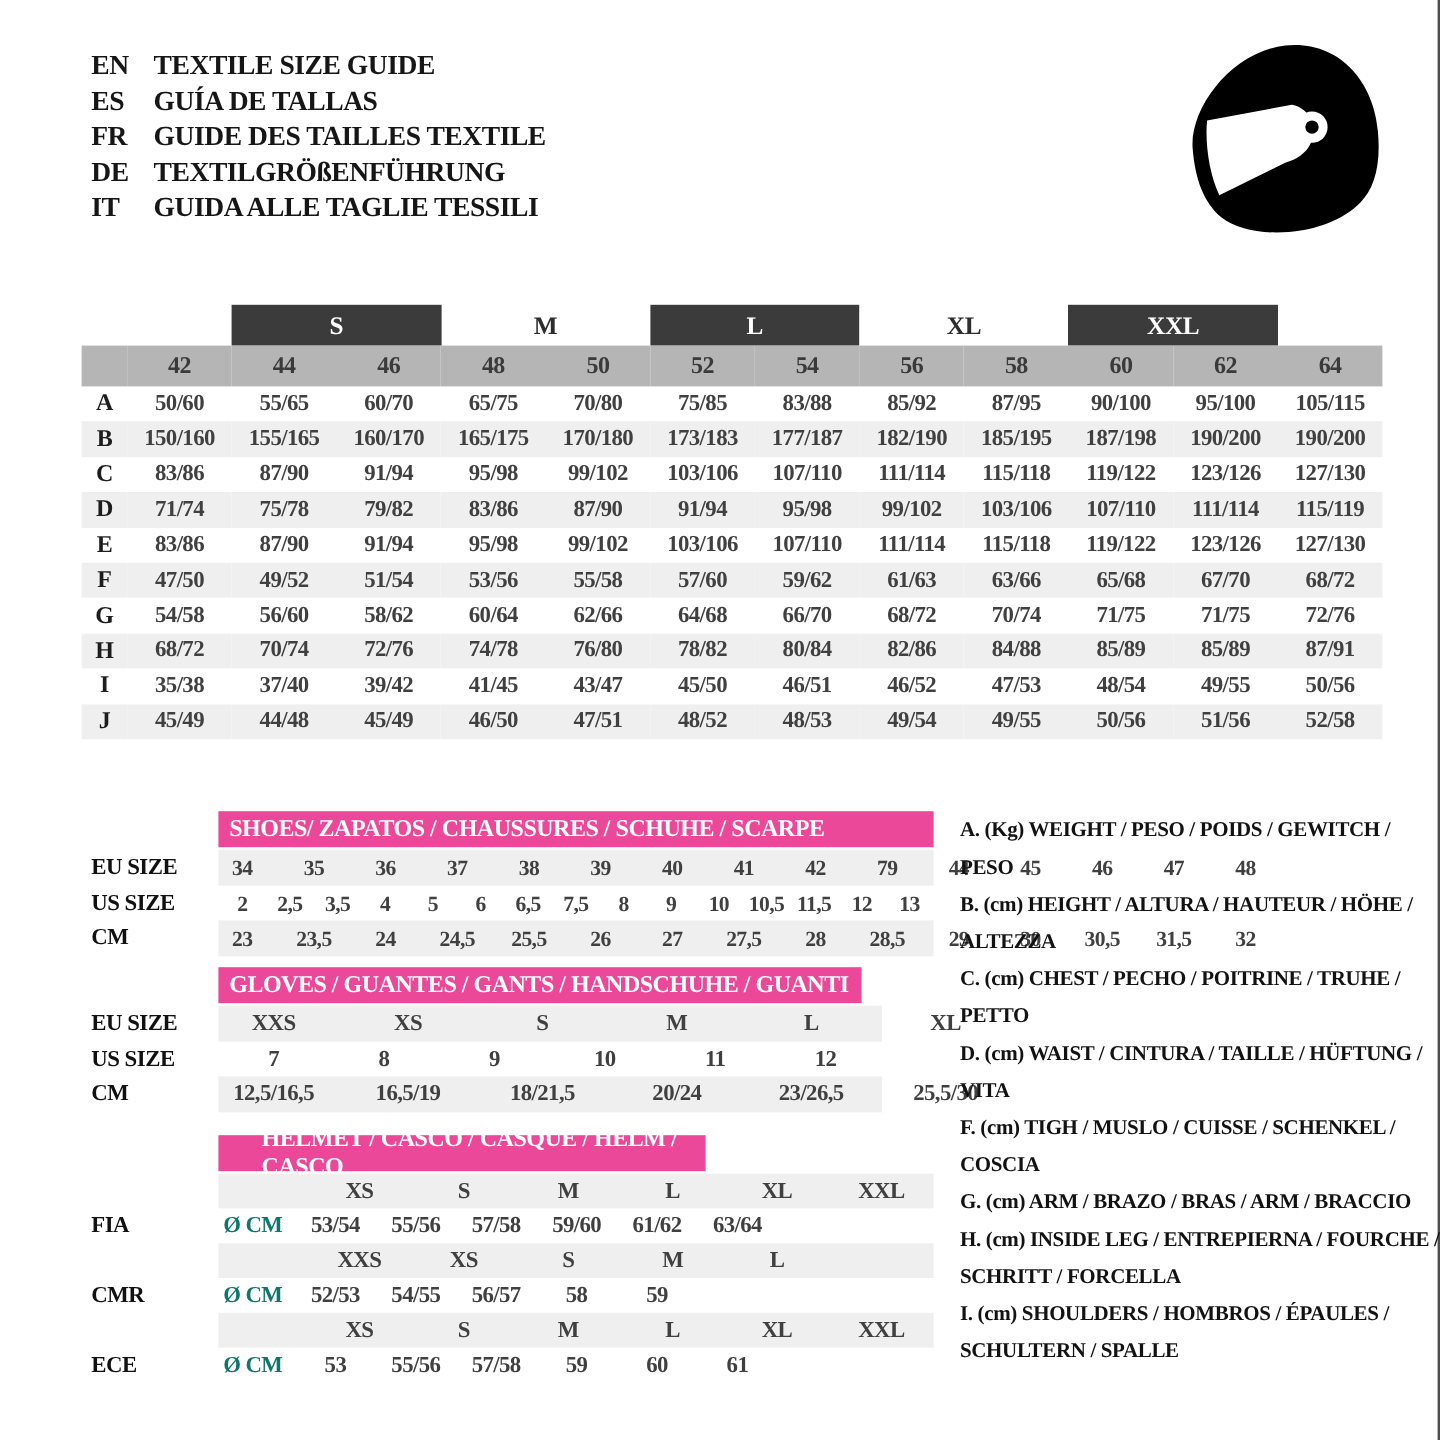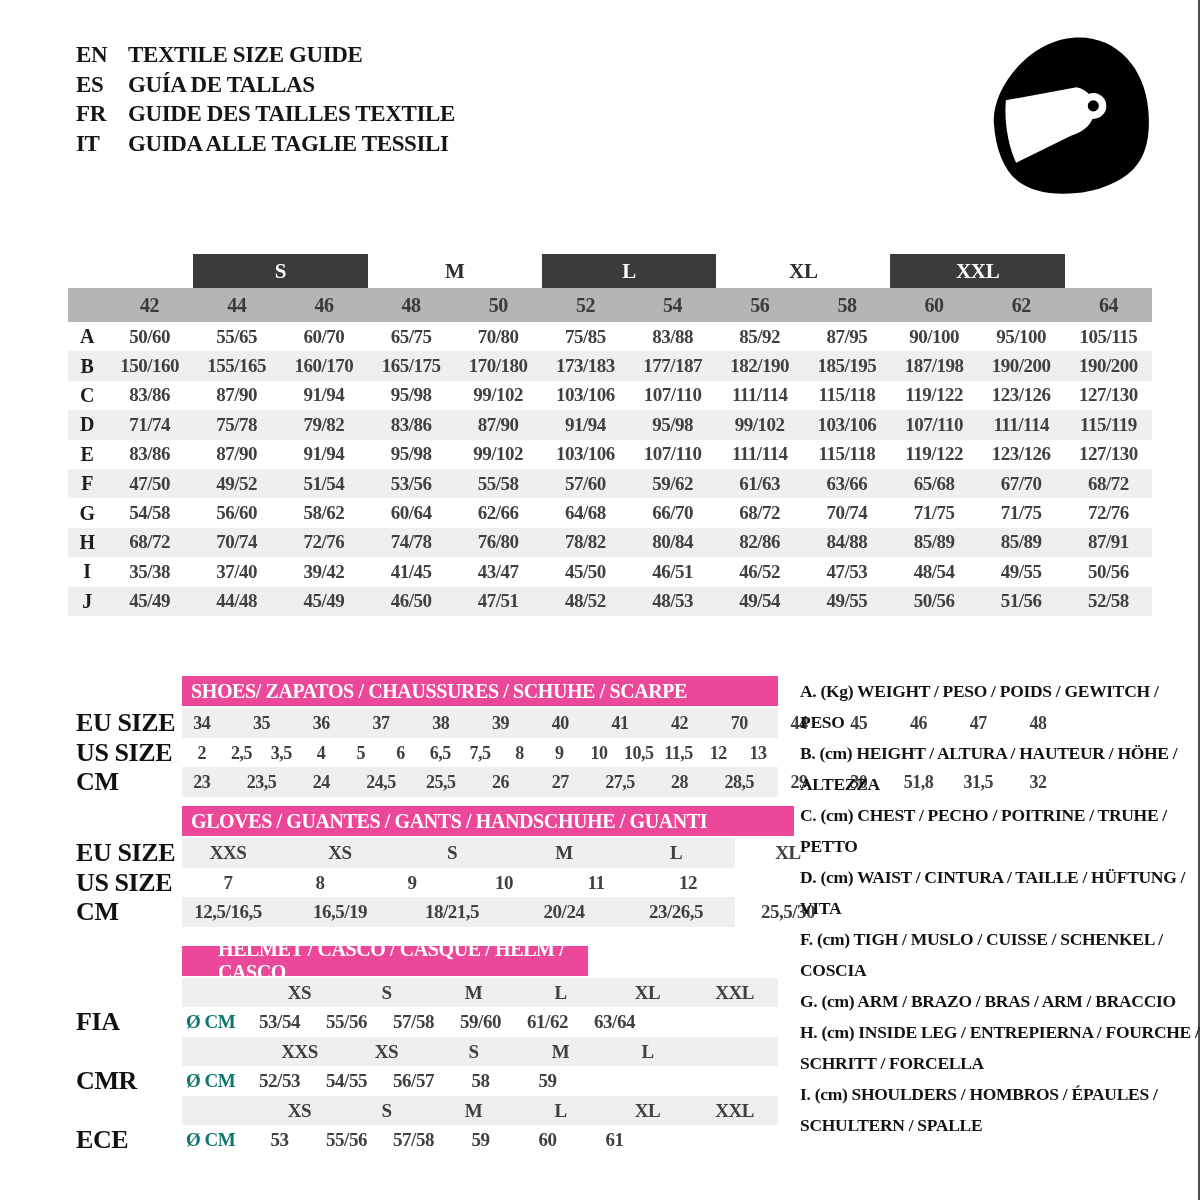--- a/index.html
+++ b/index.html
@@ -35,25 +35,25 @@
   .mrow .mcell{height:29.4px;font-size:19px;}
   .mrow.stripe .mcell{background:#efefef;}
   .mrow .mcell.rowletter{font-size:20px;color:#1d1d1d;}
 
   
   .sec{position:absolute;left:68px;}
   .shoes{top:676px;}
   .gloves{top:806px;}
   .helm{top:946px;}
   .trow{display:grid;grid-template-columns:114px auto;}
-  .tlabel{display:flex;align-items:center;font-size:26px;color:#111111;letter-spacing:-0.4px;padding-left:8px;}
+  .tlabel{display:flex;align-items:center;font-size:19px;color:#111111;letter-spacing:-0.4px;padding-left:8px;}
   .bar{height:30px;background:#ec4899;color:#ffffff;display:flex;align-items:center;
        padding-left:9px;font-size:20px;letter-spacing:-0.4px;margin-bottom:2px;box-sizing:border-box;}
   .bar-shoes{width:596px;}
-  .bar-gloves{width:612px;}
+  .bar-gloves{width:536px;}
   .bar-helm{width:406px;padding-left:36px;}
   .vals{display:grid;}
   .stripebg{background:#efefef;gap:20px;}
   .vcell{display:flex;align-items:center;justify-content:center;letter-spacing:-0.5px;}
   .shoes .vals{grid-template-columns:repeat(15,39.73px);width:596px;height:30px;}
   .shoes .vcell{font-size:18px;}
   .gloves .vals{grid-template-columns:repeat(6,92px);width:553px;height:30px;}
   .gloves .vcell{font-size:19px;}
   .helm .vals{grid-template-columns:64px repeat(6,67px) 1fr;width:596px;height:29px;}
   .helm .vcell{font-size:19px;}
@@ -74,20 +74,24 @@
       <span class="lang-code">EN</span>
       <span>TEXTILE SIZE GUIDE</span>
     </div>
     <div class="lang-row">
       <span class="lang-code">ES</span>
       <span>GUÍA DE TALLAS</span>
     </div>
     <div class="lang-row">
       <span class="lang-code">FR</span>
       <span>GUIDE DES TAILLES TEXTILE</span>
+    </div>
+    <div class="lang-row">
+      <span class="lang-code">DE</span>
+      <span>TEXTILGRÖßENFÜHRUNG</span>
     </div>
     <div class="lang-row">
       <span class="lang-code">IT</span>
       <span>GUIDA ALLE TAGLIE TESSILI</span>
     </div>
   </div>
 
   <svg class="helmet-icon" viewBox="0 0 200 190">
     <path fill="#000000" d="M 100 9
       C 147 4 179 40 183 85
@@ -294,21 +298,21 @@
           <div class="vals stripebg">
             <div class="vcell">34</div>
             <div class="vcell">35</div>
             <div class="vcell">36</div>
             <div class="vcell">37</div>
             <div class="vcell">38</div>
             <div class="vcell">39</div>
             <div class="vcell">40</div>
             <div class="vcell">41</div>
             <div class="vcell">42</div>
-            <div class="vcell">70</div>
+            <div class="vcell">79</div>
             <div class="vcell">44</div>
             <div class="vcell">45</div>
             <div class="vcell">46</div>
             <div class="vcell">47</div>
             <div class="vcell">48</div>
           </div>
         </div>
         <div class="trow usrow">
           <div class="tlabel">US SIZE</div>
           <div class="vals">
@@ -337,21 +341,21 @@
             <div class="vcell">24</div>
             <div class="vcell">24,5</div>
             <div class="vcell">25,5</div>
             <div class="vcell">26</div>
             <div class="vcell">27</div>
             <div class="vcell">27,5</div>
             <div class="vcell">28</div>
             <div class="vcell">28,5</div>
             <div class="vcell">29</div>
             <div class="vcell">30</div>
-            <div class="vcell">51,8</div>
+            <div class="vcell">30,5</div>
             <div class="vcell">31,5</div>
             <div class="vcell">32</div>
           </div>
         </div>
       </div>
   </div>
 
   <div class="sec gloves">
     <div class="trow">
       <div class="tlabel"></div>

